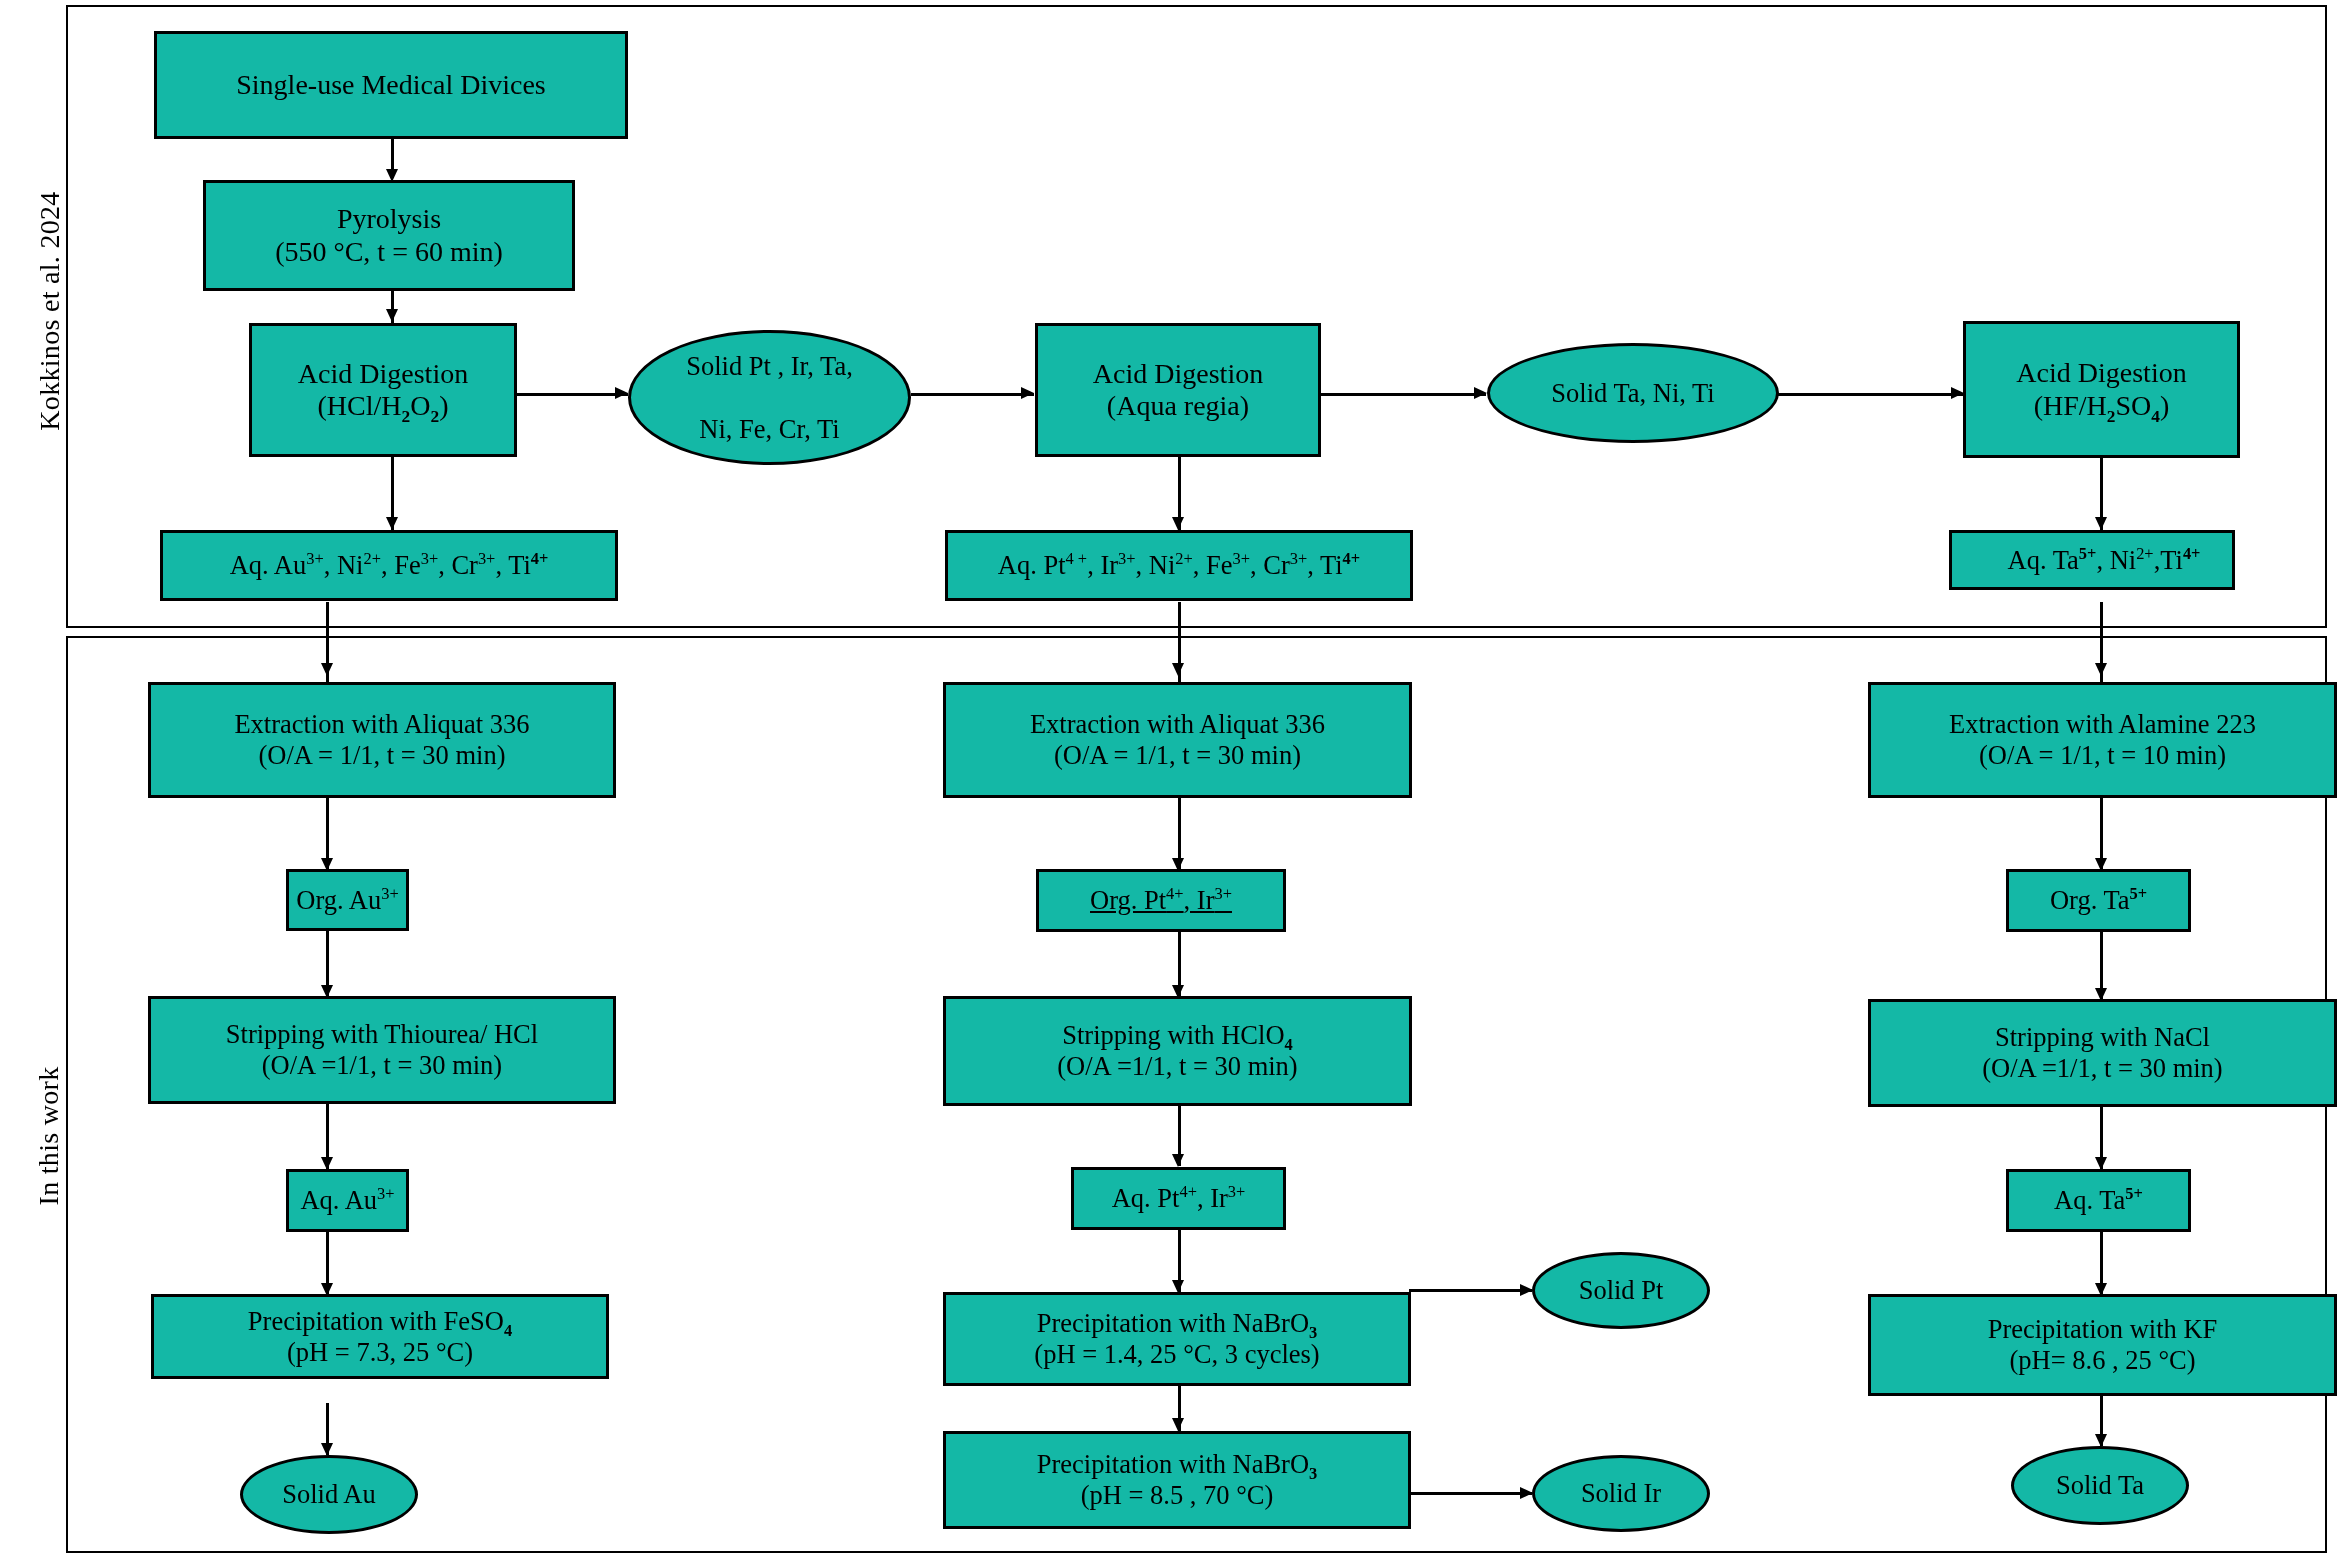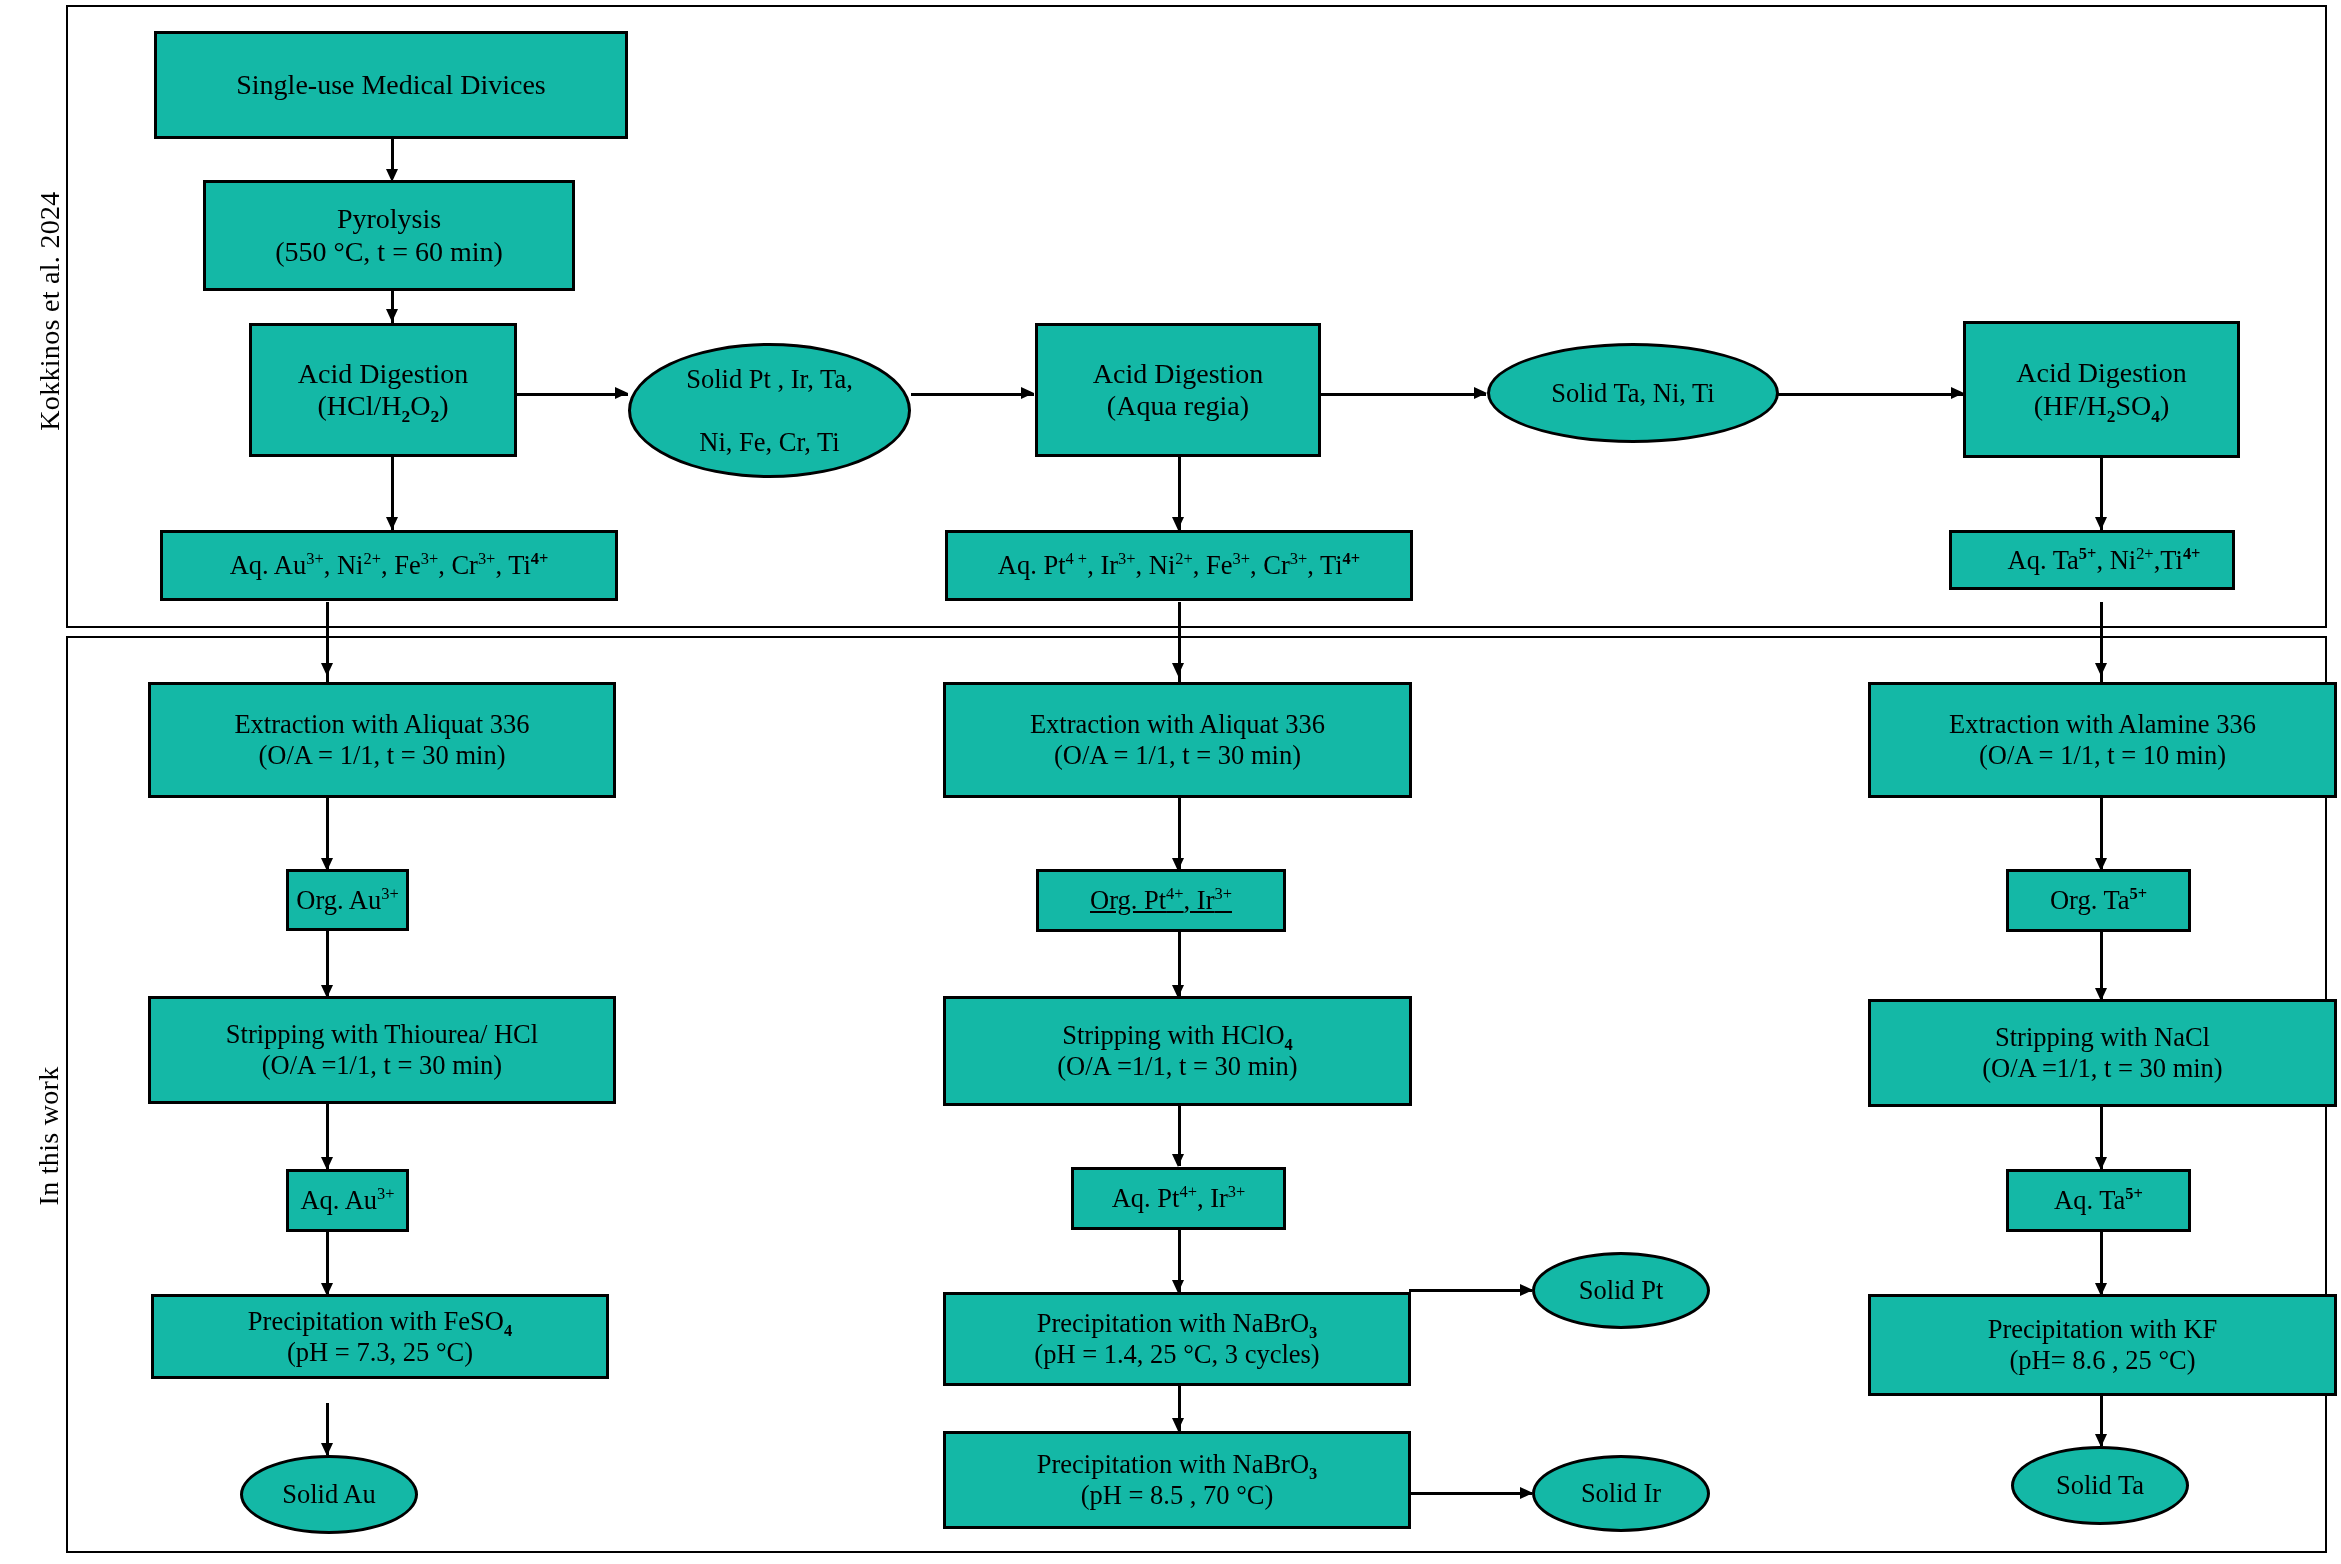--- a/index.html
+++ b/index.html
@@ -185,21 +185,21 @@
   <div class="node box" style="left:203px; top:180px; width:372px; height:111px;">
     <span class="l1 fs-lg">Pyrolysis</span>
     <span class="l2 fs-lg">(550 °C, t = 60 min)</span>
   </div>
 
   <div class="node box" style="left:249px; top:323px; width:268px; height:134px;">
     <span class="l1 fs-lg">Acid Digestion</span>
     <span class="l2 fs-lg">(HCl/H<sub class="bld">2</sub>O<sub class="bld">2</sub>)</span>
   </div>
 
-  <div class="node ellipse" style="left:628px; top:343px; width:283px; height:135px;gap:32px;">
+  <div class="node ellipse" style="left:628px; top:330px; width:283px; height:135px;gap:32px;">
     <span class="l1 fs-md">Solid Pt , Ir, Ta,</span>
     <span class="l2 fs-md">Ni, Fe, Cr, Ti</span>
   </div>
 
   <div class="node box" style="left:1035px; top:323px; width:286px; height:134px;">
     <span class="l1 fs-lg">Acid Digestion</span>
     <span class="l2 fs-lg">(Aqua regia)</span>
   </div>
 
   <div class="node ellipse" style="left:1487px; top:343px; width:292px; height:100px;">
@@ -280,21 +280,21 @@
   <div class="node box" style="left:943px; top:1431px; width:468px; height:98px;">
     <span class="l1 fs-md">Precipitation with NaBrO<sub class="bld">3</sub></span>
     <span class="l2 fs-md">(pH = 8.5 , 70 °C)</span>
   </div>
 
   <div class="node ellipse" style="left:1532px; top:1455px; width:178px; height:77px;">
     <span class="l1 fs-md">Solid Ir</span>
   </div>
 
   <div class="node box" style="left:1868px; top:682px; width:469px; height:116px;">
-    <span class="l1 fs-md">Extraction with Alamine 336</span>
+    <span class="l1 fs-md">Extraction with Alamine 223</span>
     <span class="l2 fs-md">(O/A = 1/1, t = 10 min)</span>
   </div>
 
   <div class="node box" style="left:2006px; top:869px; width:185px; height:63px;">
     <span class="l1 fs-md">Org. Ta<sup class="bld">5+</sup></span>
   </div>
 
   <div class="node box" style="left:1868px; top:999px; width:469px; height:108px;">
     <span class="l1 fs-md">Stripping with NaCl</span>
     <span class="l2 fs-md">(O/A =1/1, t = 30 min)</span>

